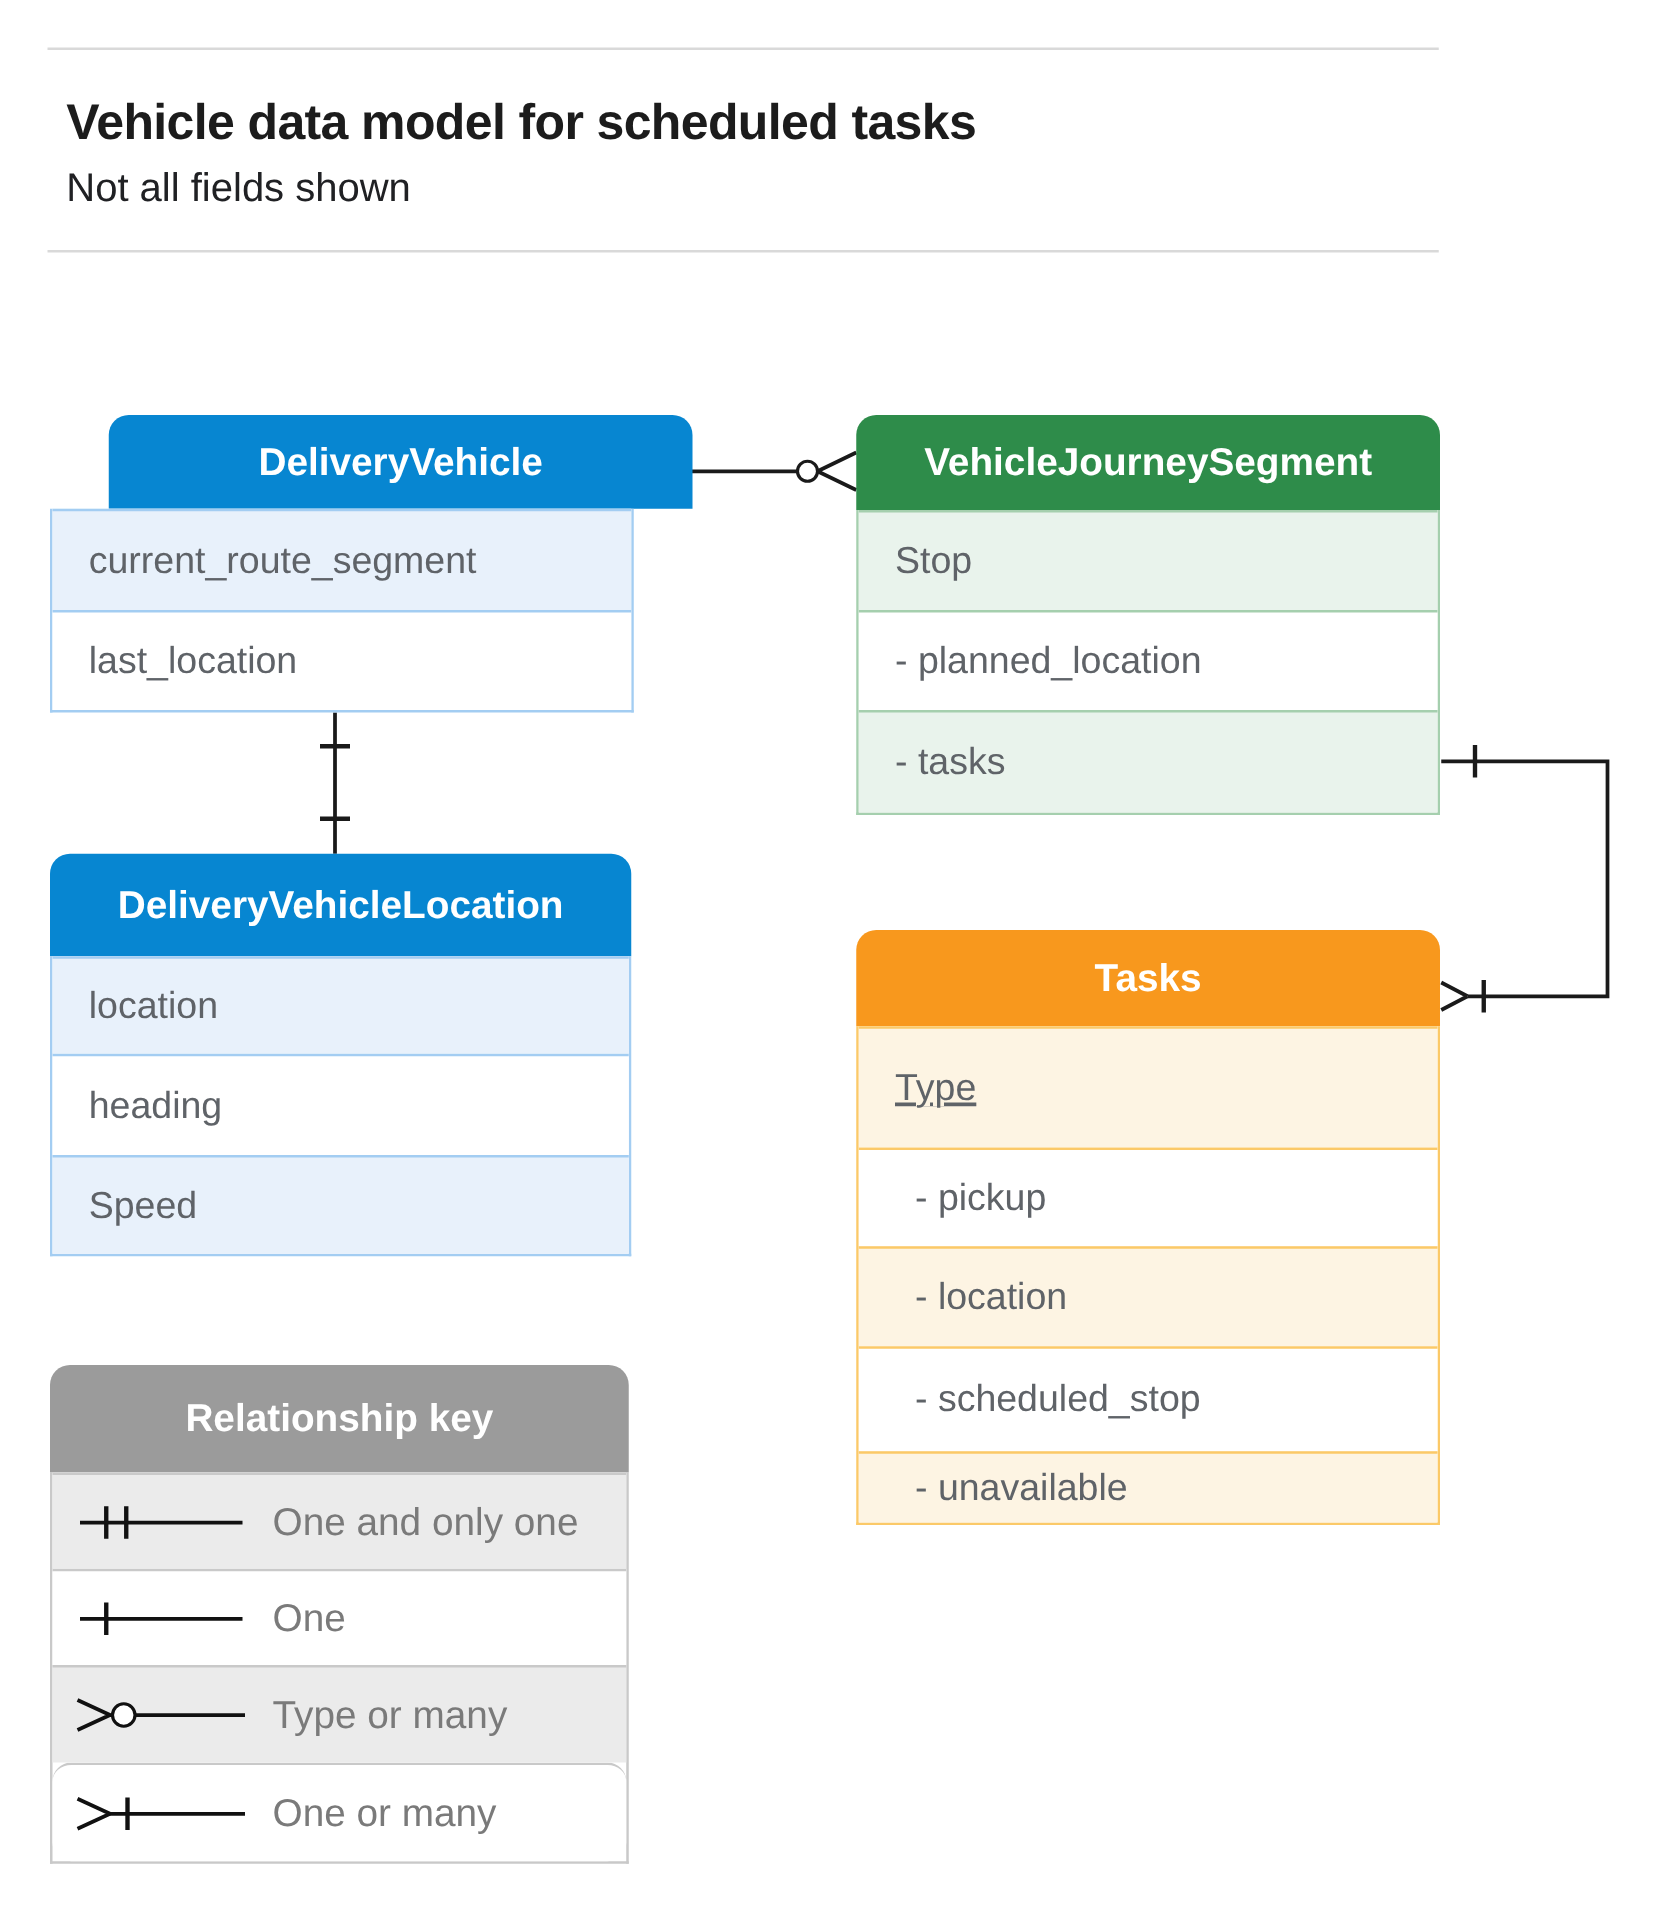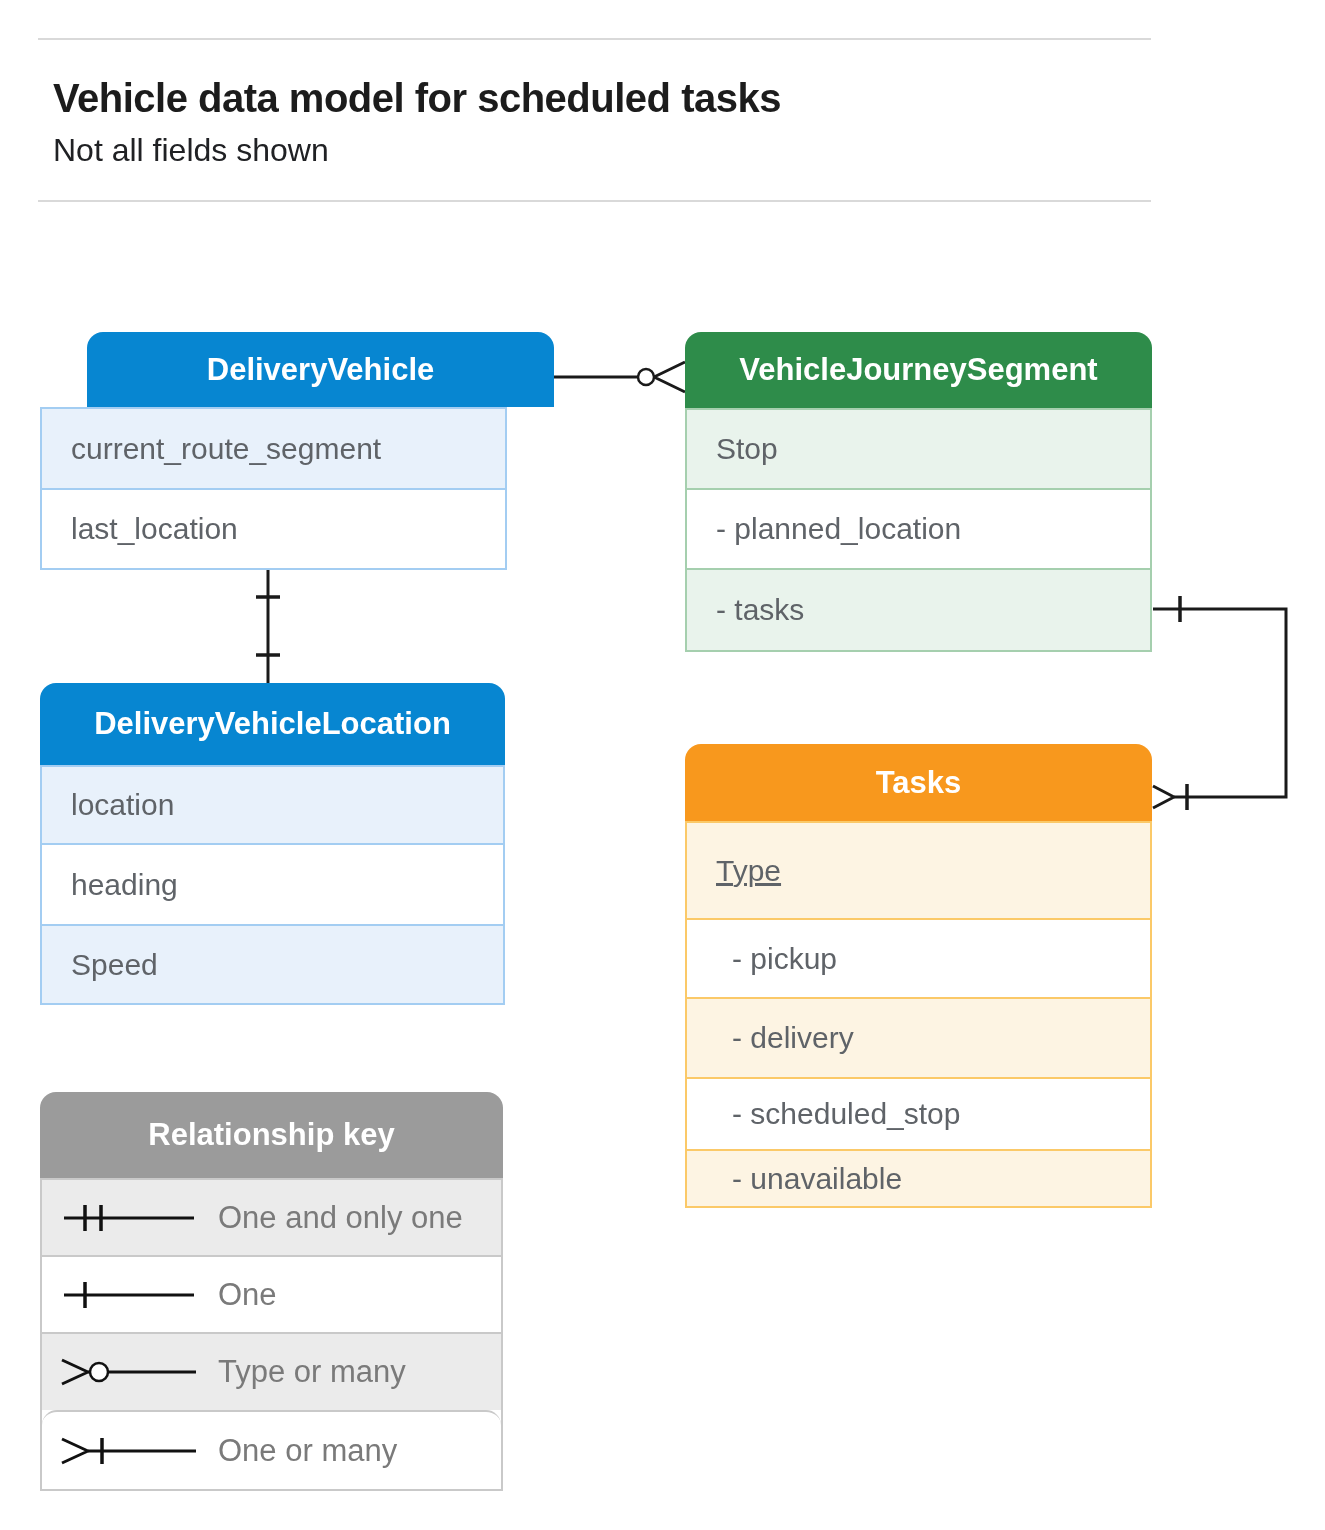--- a/index.html
+++ b/index.html
@@ -113,22 +113,22 @@
     <div class="entity-row" style="height:81px;">heading</div>
     <div class="entity-row alt" style="height:79px;">Speed</div>
   </div>
 </div>
 
 <div class="entity theme-orange" style="left:685px;top:710px;width:467px;margin-top:34px;">
   <div class="entity-header" style="height:77px;">Tasks</div>
   <div class="entity-body">
     <div class="entity-row alt" style="height:97px;text-decoration:underline;">Type</div>
     <div class="entity-row indent" style="height:79px;">- pickup</div>
-    <div class="entity-row indent alt" style="height:80px;">- delivery</div>
-    <div class="entity-row indent" style="height:72px;">- scheduled_stop</div>
+    <div class="entity-row indent alt" style="height:80px;">- location</div>
+    <div class="entity-row indent" style="height:84px;">- scheduled_stop</div>
     <div class="entity-row indent alt" style="height:57px;">- unavailable</div>
   </div>
 </div>
 
 <div class="entity theme-gray" style="left:40px;top:1092px;width:463px;">
   <div class="entity-header" style="height:86px;">Relationship key</div>
   <div class="entity-body">
 
     <div class="legend-row alt" style="height:77px;">
       <svg class="legend-symbol" width="140" height="40" viewBox="0 0 140 40" stroke="#111111" stroke-width="3" fill="none">

